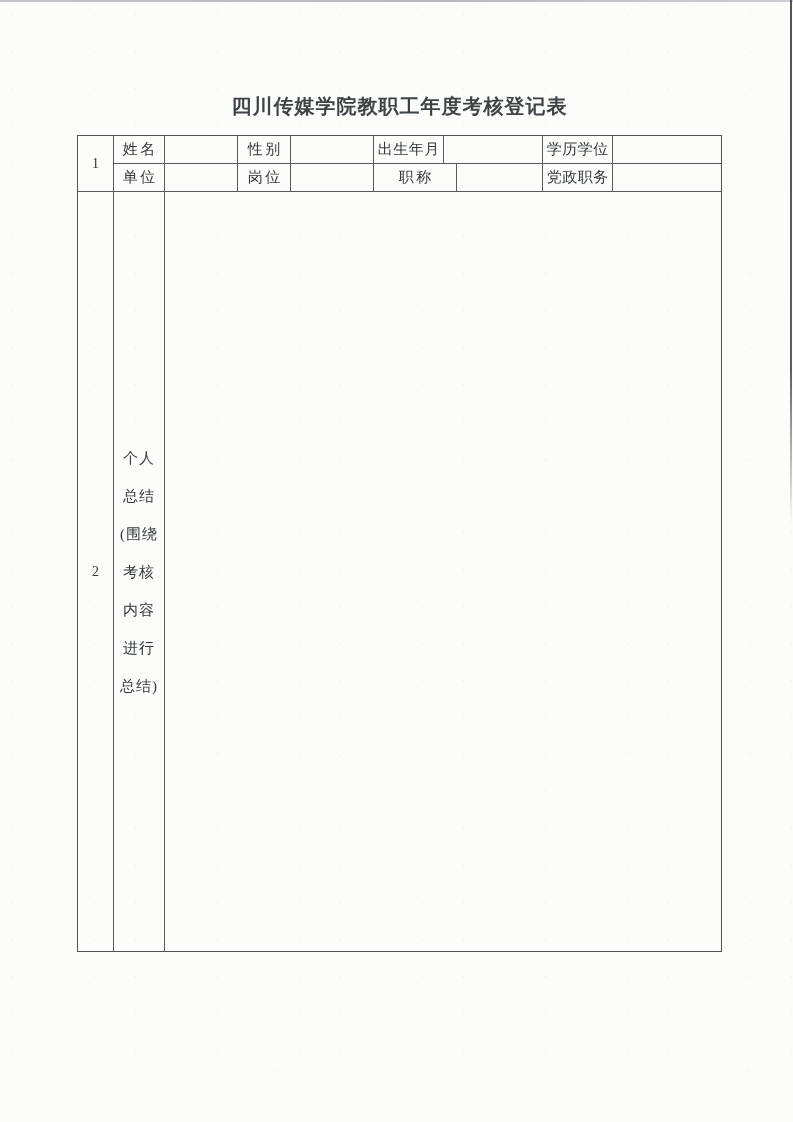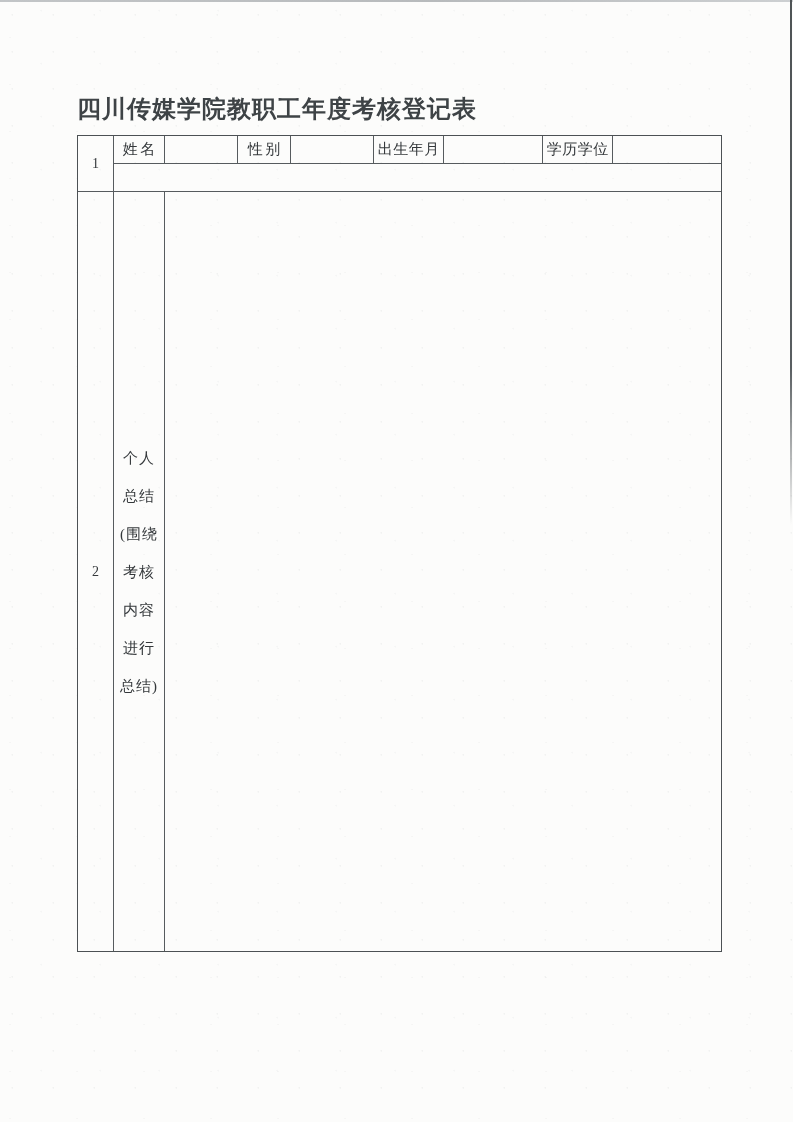--- a/index.html
+++ b/index.html
@@ -22,21 +22,22 @@
   .scan-top-edge {
     position:absolute; top:0; left:0; width:100%; height:2px;
     background:linear-gradient(to right, #c2c5c7 0%, #b7babc 55%, #cdd0d2 100%);
   }
   .scan-right-edge {
     position:absolute; top:0; right:1px; width:2px; height:525px;
     background:linear-gradient(to bottom, #4f5456 0%, #595e61 70%, rgba(90,95,97,0) 100%);
   }
   .doc-title {
     position:absolute; left:77px; top:93px; width:645px;
-    font-size:24px; font-weight:bold; letter-spacing:1px;
+    text-align:center;
+    font-size:20px; font-weight:bold; letter-spacing:1px;
     color:#3e4346;
   }
   .form-table {
     position:absolute; left:77px; top:135px;
     width:645px; height:817px;
     box-sizing:border-box;
     border:1.5px solid #4c5154;
     display:flex; flex-direction:column;
     color:#34383b;
     font-size:15px;
@@ -106,20 +107,30 @@
           <div class="cell w-label1 label-2ch">姓名</div>
           <div class="cell w-value1"></div>
           <div class="cell w-label2 label-2ch">性别</div>
           <div class="cell w-value2"></div>
           <div class="cell w-label3a label-4ch">出生年月</div>
           <div class="cell w-value3a"></div>
           <div class="cell w-label4 label-4ch">学历学位</div>
           <div class="cell w-value4 last"></div>
         </div>
 
+        <div class="hrow hrow-2">
+          <div class="cell w-label1 label-2ch">单位</div>
+          <div class="cell w-value1"></div>
+          <div class="cell w-label2 label-2ch">岗位</div>
+          <div class="cell w-value2"></div>
+          <div class="cell w-label3b label-2ch">职称</div>
+          <div class="cell w-value3b"></div>
+          <div class="cell w-label4 label-4ch">党政职务</div>
+          <div class="cell w-value4 last"></div>
+        </div>
 
       </div>
     </div>
 
     <div class="body-block">
       <div class="cell num-col">
         <span class="num-text">2</span>
       </div>
       <div class="vlabel-cell">
         <span class="vlabel-line">个人</span>

